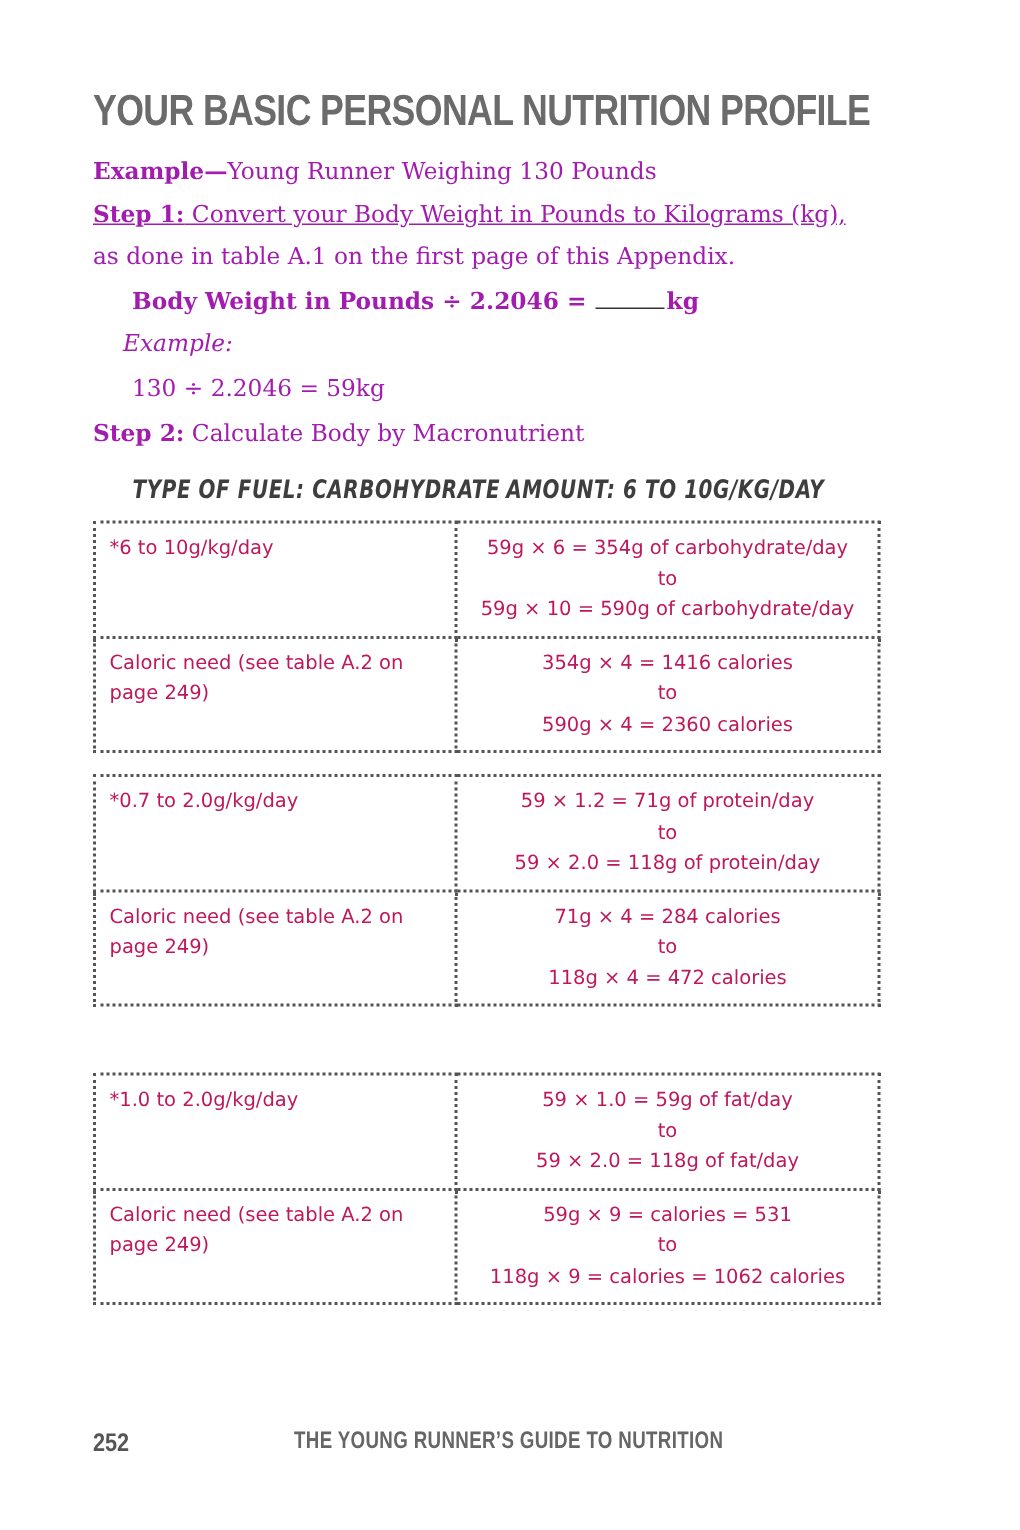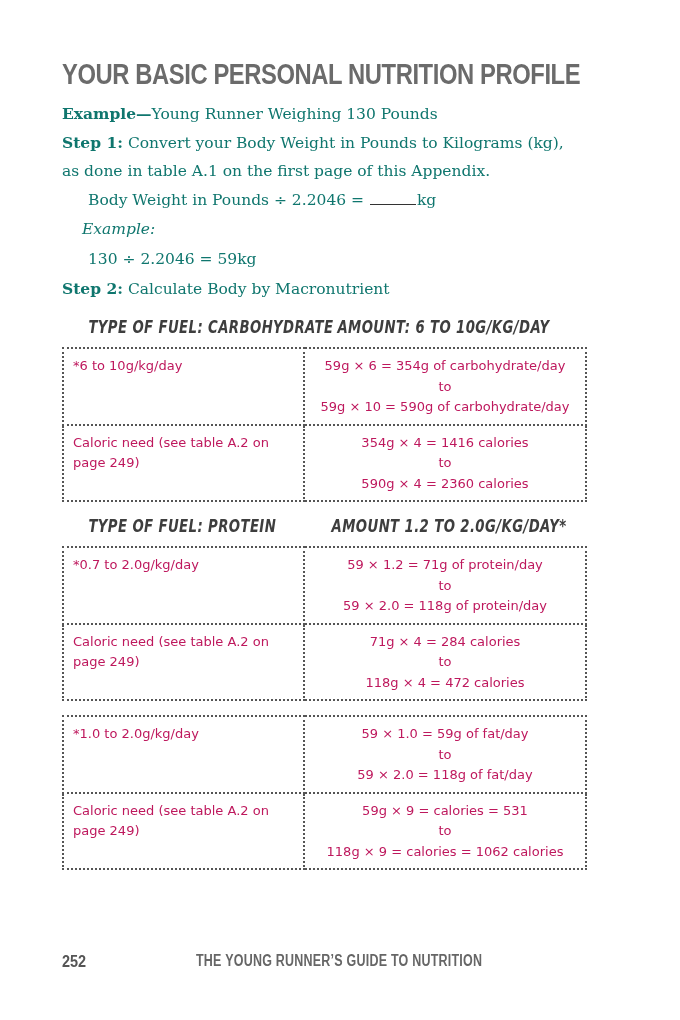--- a/index.html
+++ b/index.html
@@ -3,21 +3,21 @@
 <meta charset="utf-8">
 <style>
   html, body { margin:0; padding:0; background:#ffffff; }
   body { width:680px; height:1020px; position:relative; overflow:hidden; color:#2a2a2a; }
   .page-title {
     position:absolute; left:62px; top:58px; margin:0;
     font-family:"Liberation Sans", sans-serif; font-weight:bold;
     font-size:29px; letter-spacing:-0.5px; color:#6b6b6b;
     transform:scaleX(0.82); transform-origin:left top; white-space:nowrap;
   }
-  .body-text { position:absolute; left:62px; font-family:"DejaVu Serif", serif; font-size:15.5px; color:#0f766e; white-space:nowrap; }
+  .body-text { position:absolute; left:62px; font-family:"DejaVu Serif", serif; font-size:15.5px; color:#a21caf; white-space:nowrap; }
   .body-text b { font-weight:bold; }
   .indent { left:88px; }
   .ital { font-style:italic;margin-left:20px; }
   .blank { display:inline-block; width:46px; border-bottom:1px solid #333; height:1px; vertical-align:baseline; margin:0 1px; }
 
   .section { position:absolute; left:62px; width:525px; }
   .sec-head { position:relative; height:30px; }
   .sec-head span {
     position:absolute; top:0;
     font-family:"DejaVu Sans", sans-serif; font-weight:bold; font-style:italic;
@@ -48,25 +48,25 @@
   }
 </style>
 </head>
 <body>
 
 <h1 class="page-title">YOUR BASIC PERSONAL NUTRITION PROFILE</h1>
 
 <div class="body-text" style="top:104px;">
   <b>Example—</b><span>Young Runner Weighing 130 Pounds</span>
 </div>
-<div class="body-text" style="top:133px;">
+<div class="body-text" style="top:133px;text-decoration:underline;">
   <b>Step 1:</b><span> Convert your Body Weight in Pounds to Kilograms (kg),</span>
 </div>
 <div class="body-text" style="top:162px;">as done in table A.1 on the first page of this Appendix.</div>
-<div class="body-text indent" style="top:191px;">
+<div class="body-text indent" style="top:191px;font-weight:bold;">
   <span>Body Weight in Pounds ÷ 2.2046 = </span><span class="blank"></span><span>kg</span>
 </div>
 <div class="body-text ital" style="top:220px;">Example:</div>
 <div class="body-text indent" style="top:250px;">130 ÷ 2.2046 = 59kg</div>
 <div class="body-text" style="top:279px;">
   <b>Step 2:</b><span> Calculate Body by Macronutrient</span>
 </div>
 
 <div class="section" style="top:317px;">
   <div class="sec-head">
@@ -89,24 +89,20 @@
         <span class="line">354g × 4 = 1416 calories</span>
         <span class="line">to</span>
         <span class="line">590g × 4 = 2360 calories</span>
       </td>
     </tr>
   </tbody>
     </table>
 </div>
 
 <div class="section" style="top:516px;">
-  <div class="sec-head">
-    <span class="h-left">TYPE OF FUEL: PROTEIN</span>
-    <span class="h-right">AMOUNT 1.2 TO 2.0G/KG/DAY*</span>
-  </div>
   <table class="fuel">
     <tbody>
         <tr>
       <td class="lc">*0.7 to 2.0g/kg/day</td>
       <td class="rc">
         <span class="line">59 × 1.2 = 71g of protein/day</span>
         <span class="line">to</span>
         <span class="line">59 × 2.0 = 118g of protein/day</span>
       </td>
     </tr>

